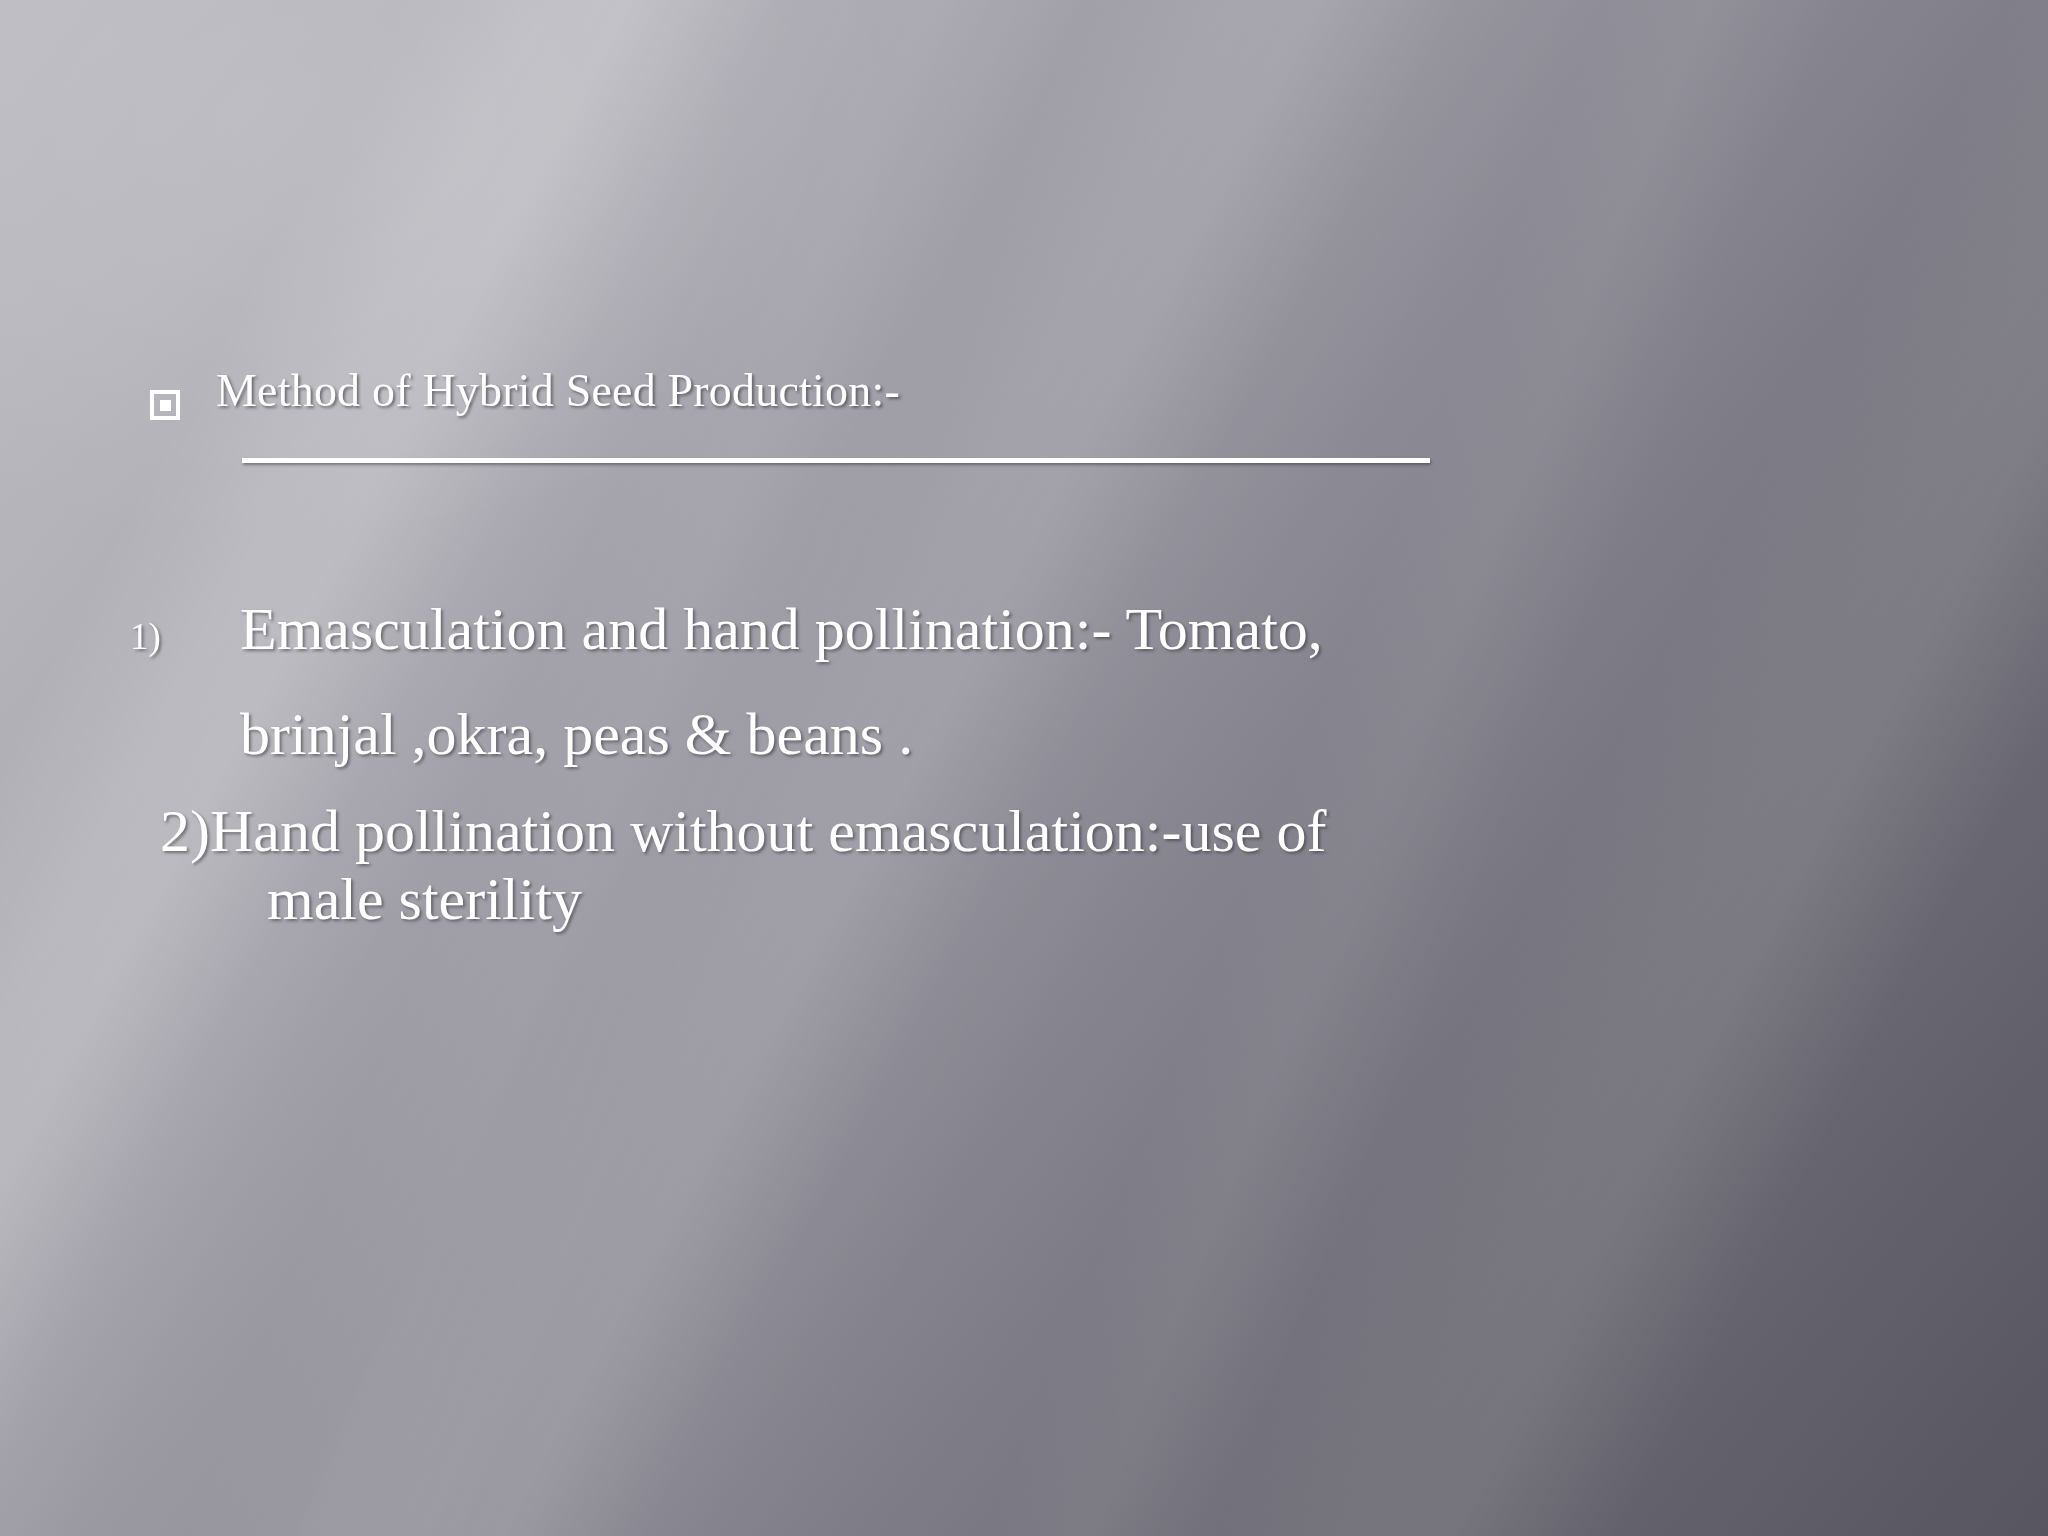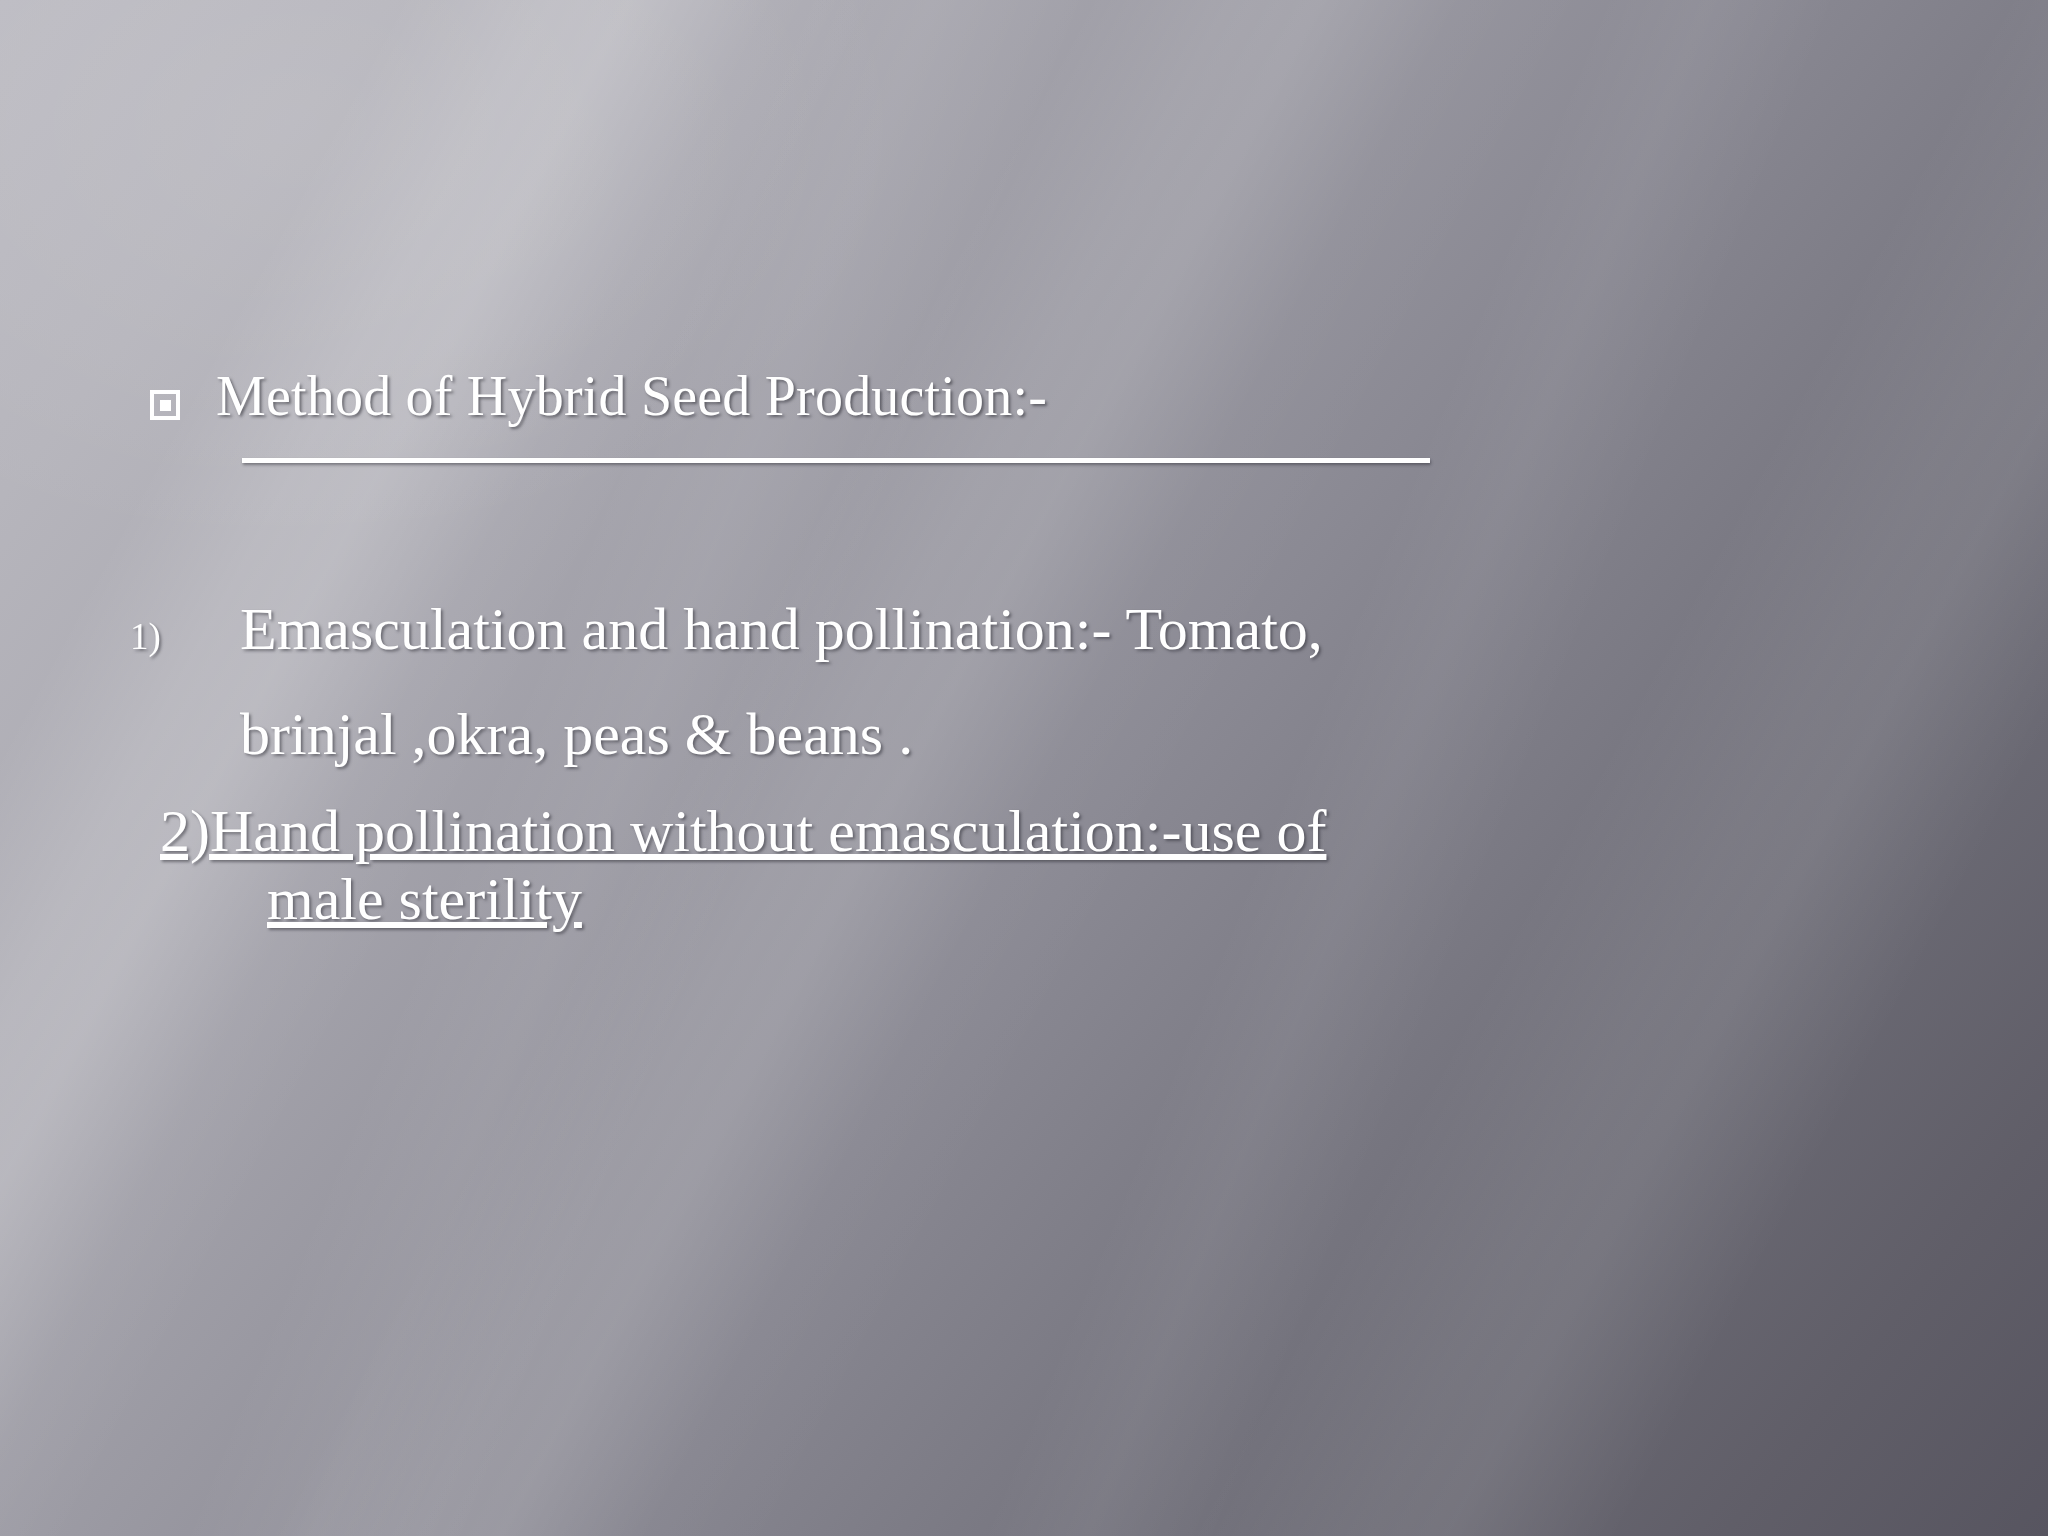--- a/index.html
+++ b/index.html
@@ -95,21 +95,21 @@
     justify-content: center;
     flex: 0 0 auto;
   }
   .title-bullet i {
     display: block;
     width: 11px;
     height: 11px;
     background: #ffffff;
   }
   .title-text {
-    font-size: 56px;
+    font-size: 46px;
     line-height: 1.0;
     font-weight: 400;
     letter-spacing: 0.2px;
     white-space: nowrap;
     text-shadow: 2px 2px 3px rgba(40,40,48,0.55);
   }
   .title-rule {
     position: absolute;
     left: 242px;
     top: 458px;
@@ -146,21 +146,20 @@
     font-size: 37px;
     line-height: 1;
   }
   .item1 .l2 { display: block; margin-top: 38px; }
 
   
   .item2 {
     margin-left: 160px;
     margin-right: 200px;
     margin-top: 24px;
-    text-decoration: underline;
   }
   .item2 .l2 {
     display: block;
     margin-left: 107px;
   }
 
   
   .exline {
     margin-left: 215px;
     margin-top: 46px;

